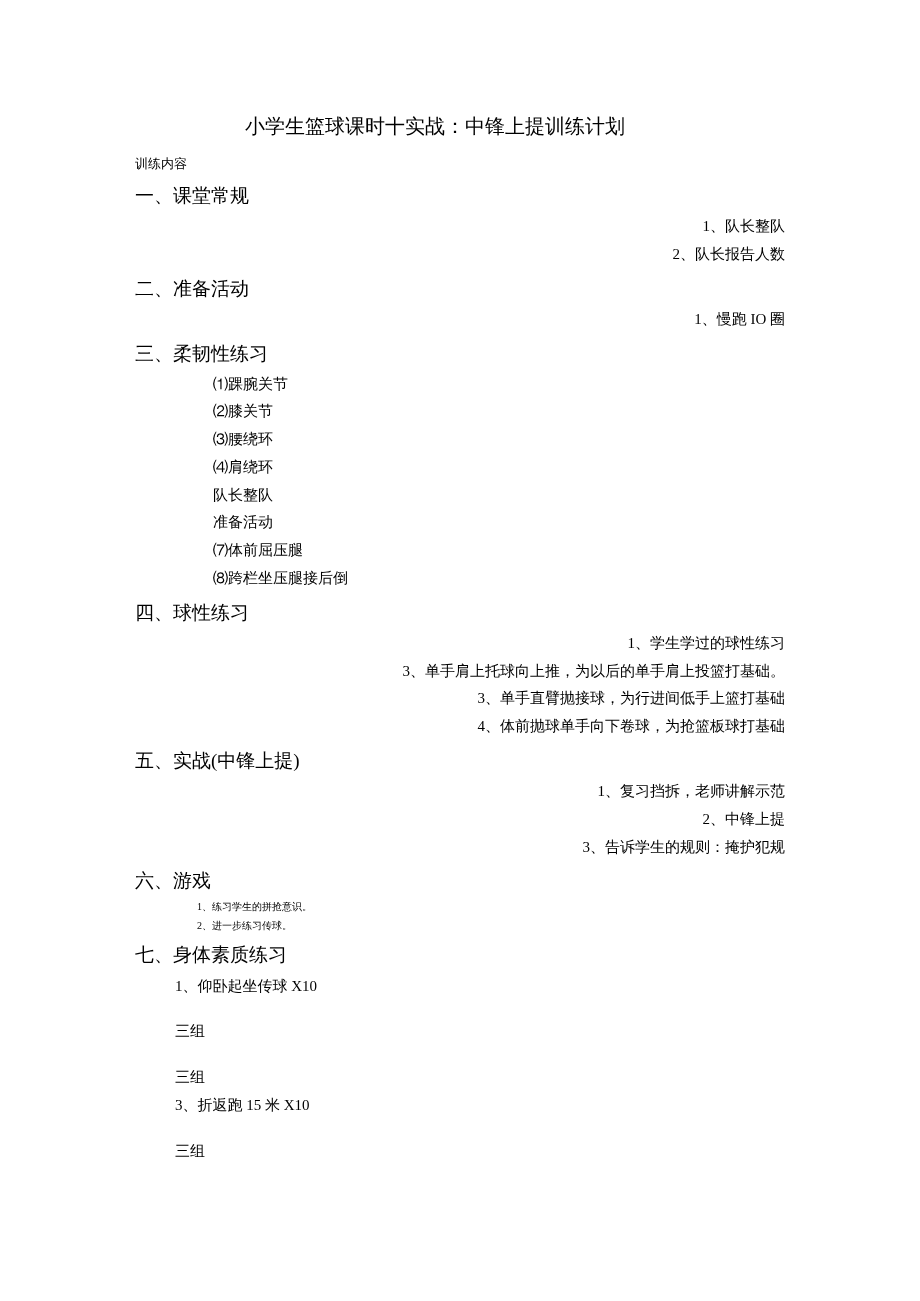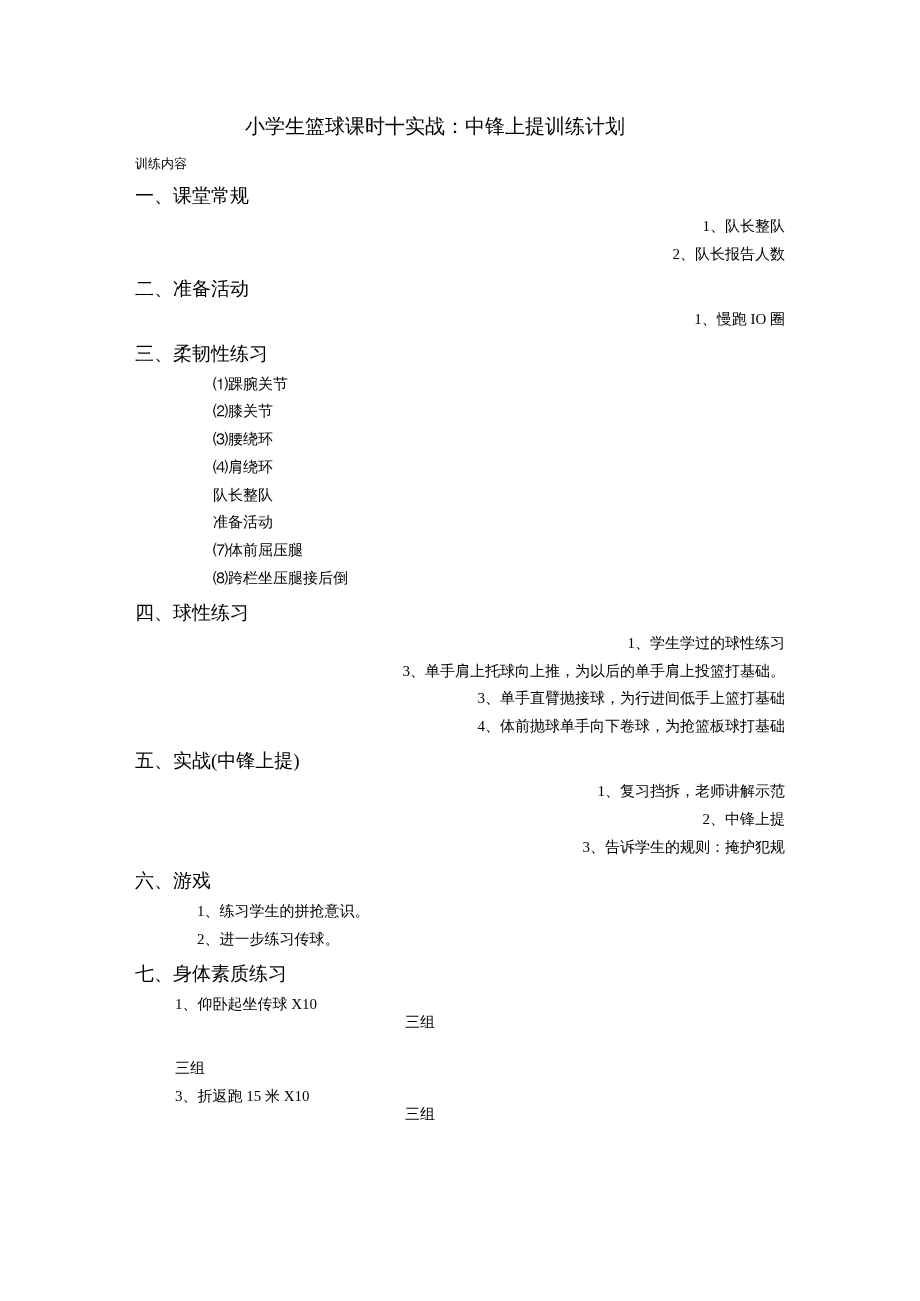--- a/index.html
+++ b/index.html
@@ -35,27 +35,28 @@
     .level1 {
       font-size: 15px;
       padding-left: 40px;
       text-align: right;
     }
     .level2 {
       font-size: 15px;
       padding-left: 78px;
     }
     .level1b {
-      font-size: 15px;
+      font-size: 10px;
       padding-left: 62px;
     }
     .exercise-row {
       font-size: 15px;
       padding-left: 40px;
       display: flex;
+      flex-direction: column;
     }
     .exercise-label {
       width: 230px;
       flex-shrink: 0;
     }
     .exercise-group {
       font-size: 15px;
       margin-top: 18px;
     }
   </style>

